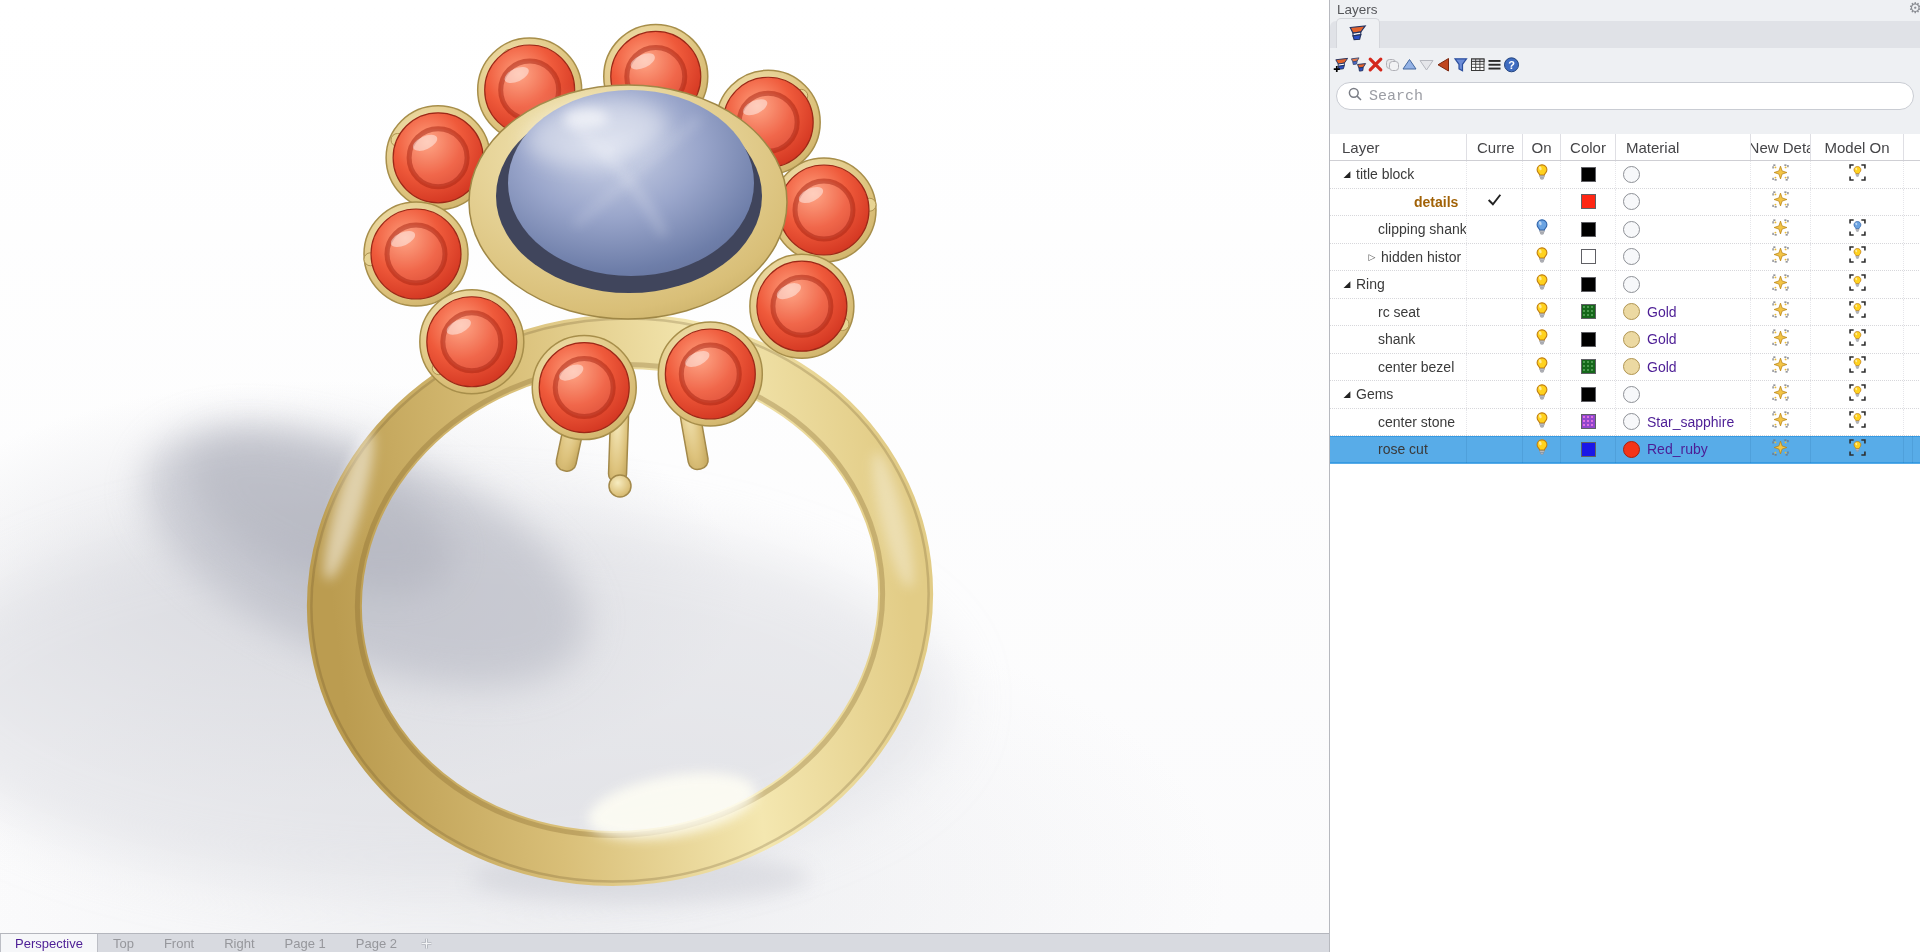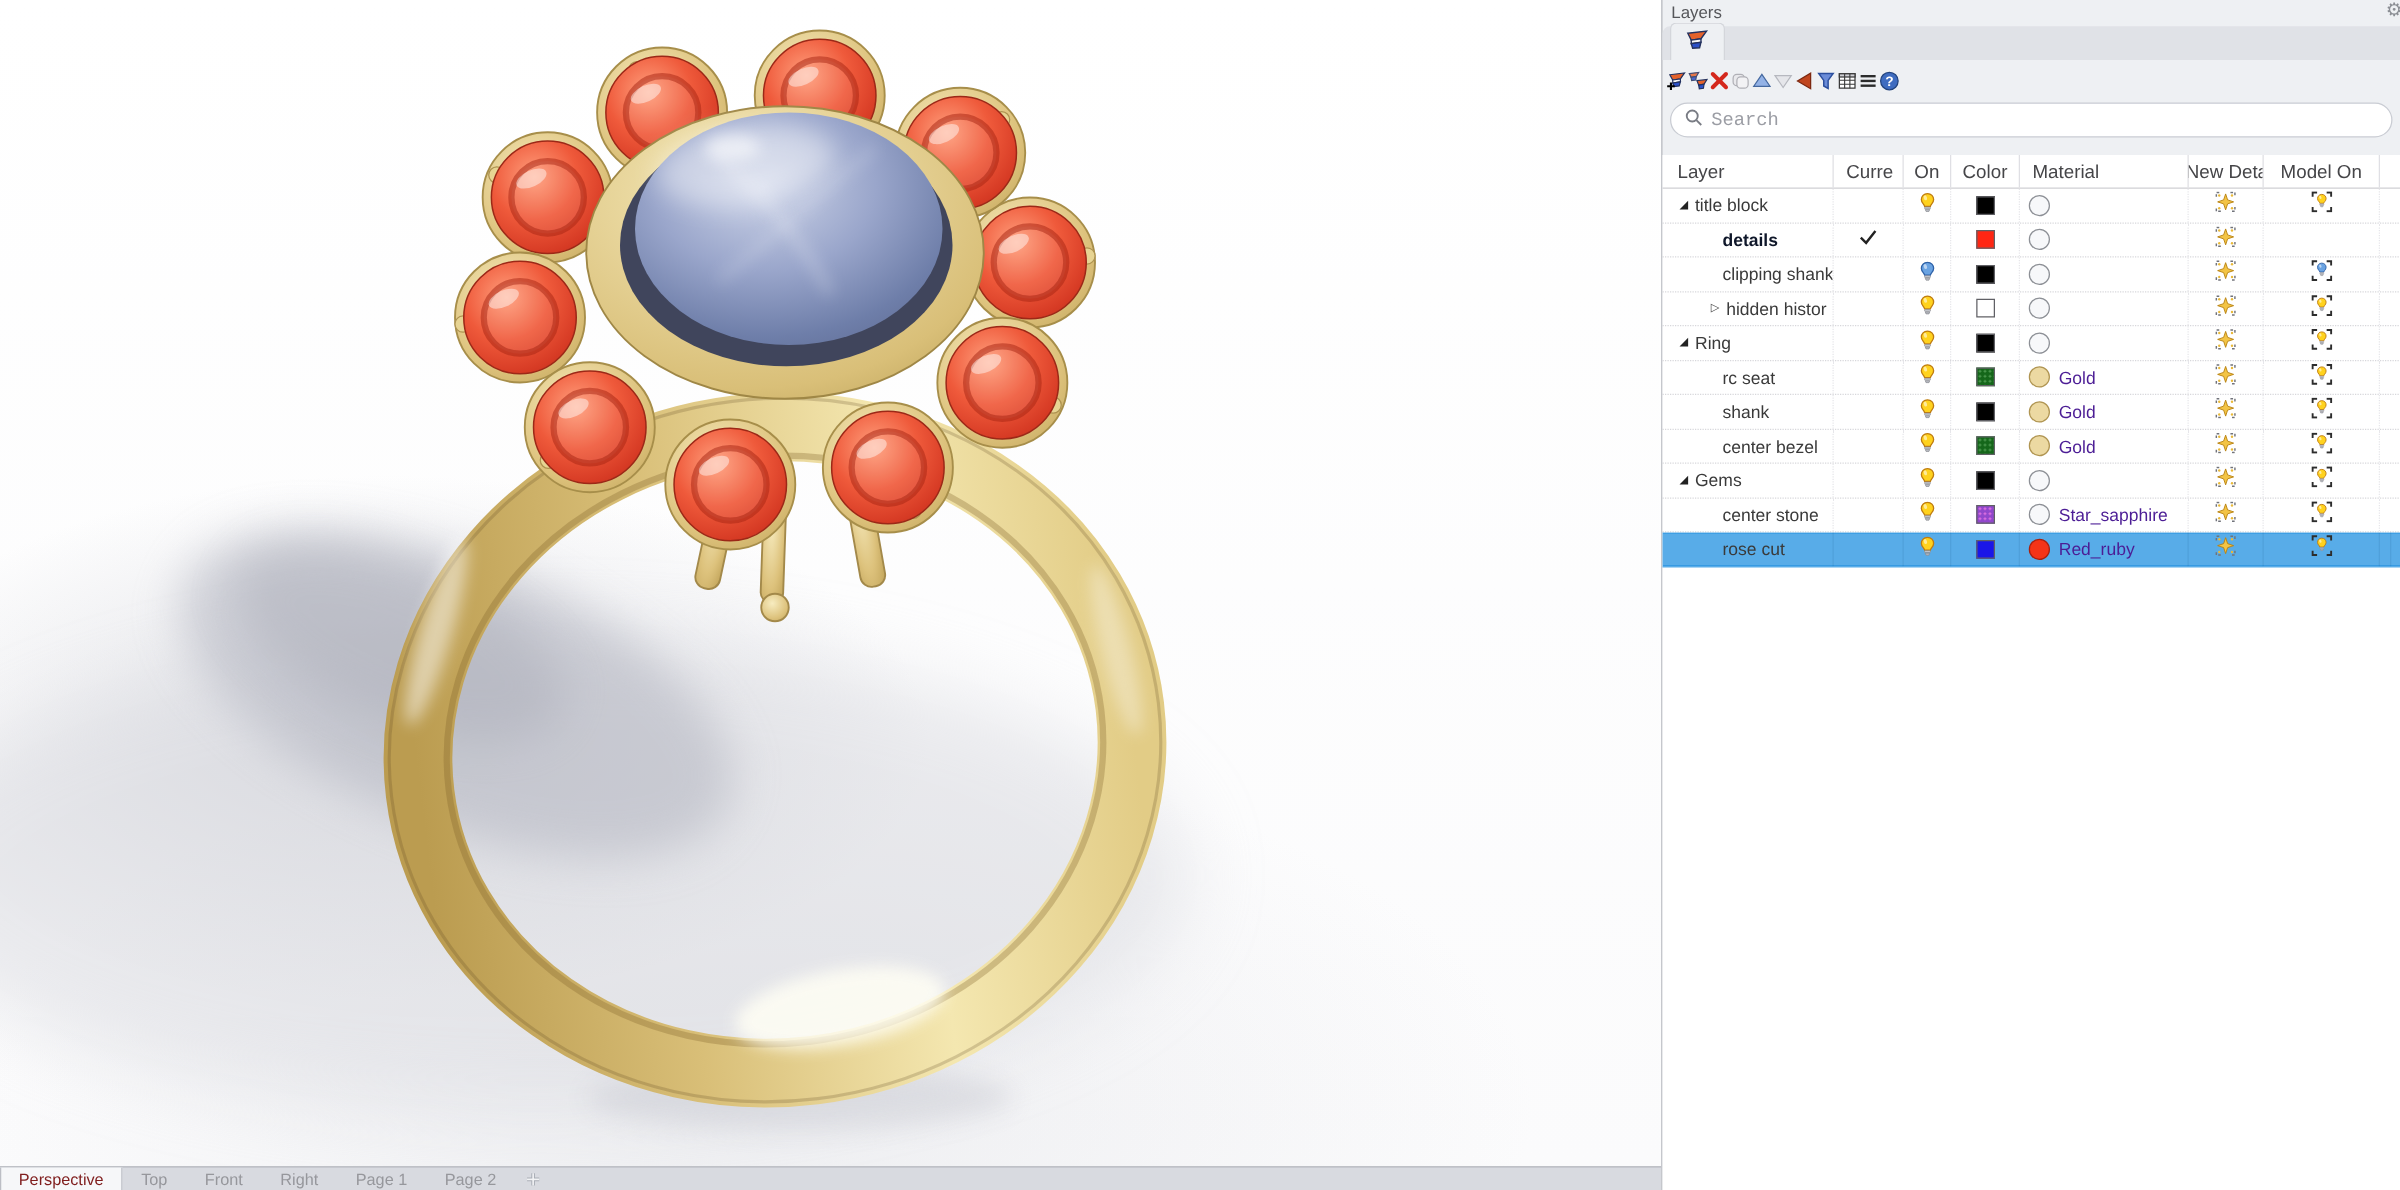--- a/index.html
+++ b/index.html
@@ -14,21 +14,21 @@
       radial-gradient(900px 420px at 45% 95%, rgba(205,207,214,.30), rgba(205,207,214,0) 70%),
       linear-gradient(#ffffff,#fbfbfc);
     overflow:hidden; }
   #ring-svg { position:absolute; left:0; top:0; }
 
   
   #vp-tabbar { position:absolute; left:0; top:933px; width:1329px; height:19px;
     background:#d8dae0; border-top:1px solid #b4b6bd; display:flex; align-items:stretch;
     font-size:13px; color:#96979c; }
   .vp-tab { padding:0 15px; display:flex; align-items:center; cursor:default; white-space:nowrap; }
-  .vp-tab.active { background:#f6f7f9; color:#7f1d1d; border-left:1px solid #bcbec5; border-right:1px solid #bcbec5; padding:0 14px; }
+  .vp-tab.active { background:#f6f7f9; color:#4c1d95; border-left:1px solid #bcbec5; border-right:1px solid #bcbec5; padding:0 14px; }
   #vp-add-tab { display:flex; align-items:center; padding:0 8px; }
 
   
   #panel { position:absolute; left:1329px; top:0; width:591px; height:952px;
     background:#eef0f3; border-left:1px solid #b7b9bf; }
   #panel-titlebar { position:relative; height:18px; padding-left:7px; display:flex; align-items:center;
     font-size:13.5px; color:#55565a; overflow:hidden; }
   #panel-gear { position:absolute; right:-2px; top:-1px; font-size:15px; color:#8b8e94; }
   #panel-tabstrip { position:relative; height:30px; }
   #panel-tabstrip .strip-bg { position:absolute; left:0; top:3px; right:0; bottom:0;
@@ -38,34 +38,34 @@
     display:flex; align-items:center; justify-content:center; }
   #panel-toolbar { height:32px; display:flex; align-items:center; padding-left:3px; }
   .tb-btn { width:17px; height:24px; display:flex; align-items:center; justify-content:center; }
   #panel-search { margin:2px 6px 0 6px; height:28px; background:#fff; border:1px solid #c9ccd3;
     border-radius:14px; display:flex; align-items:center; padding:0 10px; }
   #panel-search input { border:none; outline:none; flex:1; font-size:15px; color:#3b3b3b;
     font-family:Liberation Mono, monospace; background:transparent; margin-left:6px; }
   #panel-search input::placeholder { color:#9b9da4; }
 
   
-  #grid { position:absolute; left:0; top:124px; width:591px; bottom:0; background:#fff; }
+  #grid { position:absolute; left:0; top:134px; width:591px; bottom:0; background:#fff; }
   .hrow, .lrow { display:flex; align-items:stretch; }
   .hrow { height:27px; border-bottom:1px solid #cfcfd4; }
   .hcell { font-size:15px; color:#454548; display:flex; align-items:center;
     border-right:1px solid #dfdfe4; overflow:hidden; white-space:nowrap; }
   .lrow { height:27.5px; border-bottom:1px dotted #d7d7db; position:relative; }
   .cell { display:flex; align-items:center; overflow:hidden; white-space:nowrap;
     border-right:1px dotted #e6e6ea; }
   .c-layer { width:137px; } .c-cur { width:56px; justify-content:center; }
   .c-on { width:38px; justify-content:center; } .c-col { width:55px; justify-content:center; }
   .c-mat { width:135px; padding-left:7px; } .c-nd { width:60px; justify-content:center; }
   .c-mo { width:93px; justify-content:center; } .c-fill { width:9px; border-right:none; }
   .lname { font-size:14px; color:#3a3a3a; }
-  .lname.bold { font-weight:bold; color:#0f172a; }
+  .lname.bold { font-weight:bold; color:#a16207;margin-left:36px; }
   .expander { width:10px; margin-right:4px; font-size:9px; color:#222;
     font-family:"DejaVu Sans",sans-serif; display:inline-block; text-align:center; }
   .expander.collapsed { color:#4a4a4a; }
   .swatch { width:15px; height:15px; border:1px solid #606065; }
   .matcircle { width:17px; height:17px; border-radius:50%; margin-right:7px; flex:none; }
   .matlabel { font-size:14px; color:#4c1d95; }
   .lrow.sel { border-bottom:1px solid transparent; }
   .lrow.sel .cell { border-right:1px solid rgba(0,60,110,.10); }
 </style>
 </head>

